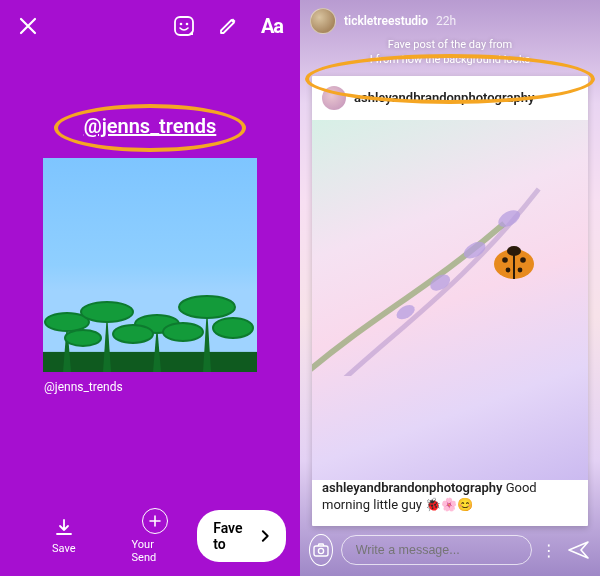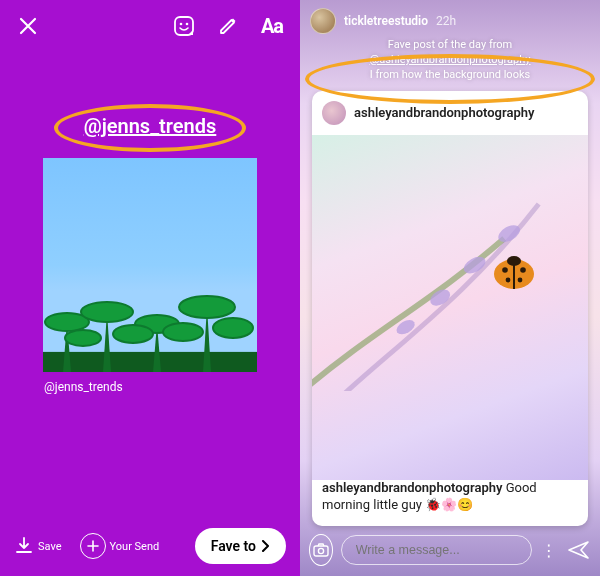--- a/index.html
+++ b/index.html
@@ -80,24 +80,25 @@
     position: absolute;
     bottom: 12px;
     left: 0; right: 0;
     display: flex;
     align-items: center;
     padding: 0 14px;
     gap: 18px;
   }
   .bottom-action {
     display: flex;
-    flex-direction: row;
+    flex-direction: column;
     align-items: center;
     font-size: 11px;
     gap: 4px;
+    margin-left: 38px;
   }
   .bottom-action .circ {
     width: 26px; height: 26px;
     border: 1.8px solid #fff;
     border-radius: 50%;
     display: flex; align-items: center; justify-content: center;
     font-size: 14px;
   }
   .sendto {
     margin-left: auto;
@@ -151,21 +152,21 @@
     transform: translateX(-50%);
     width: 290px;
     height: 50px;
     border: 4px solid #f5a623;
     border-radius: 50% / 50%;
     pointer-events: none;
   }
   .card {
     margin: 8px 12px 0 12px;
     background: #fff;
-    border-radius: 10px;
+    border-radius: 1px;
     flex: 1;
     display: flex;
     flex-direction: column;
     overflow: hidden;
     box-shadow: 0 2px 6px rgba(0,0,0,0.2);
   }
   .card-head {
     display: flex;
     align-items: center;
     gap: 8px;
@@ -314,21 +315,20 @@
 <div class="phone viewer">
 
   <div class="viewer-header">
     <div class="avatar"></div>
     <span class="uname">tickletreestudio</span>
     <span class="time">22h</span>
   </div>
 
   <div class="viewer-caption">
     <span class="line">Fave post of the day from</span>
-    <span class="line mention">@ashleyandbrandonphotography</span>
     <span class="line">I from how the background looks</span>
     <div class="viewer-ellipse"></div>
   </div>
 
   <div class="card">
     <div class="card-head">
       <div class="card-avatar"></div>
       <span class="card-user">ashleyandbrandonphotography</span>
     </div>
     <div class="card-img">

